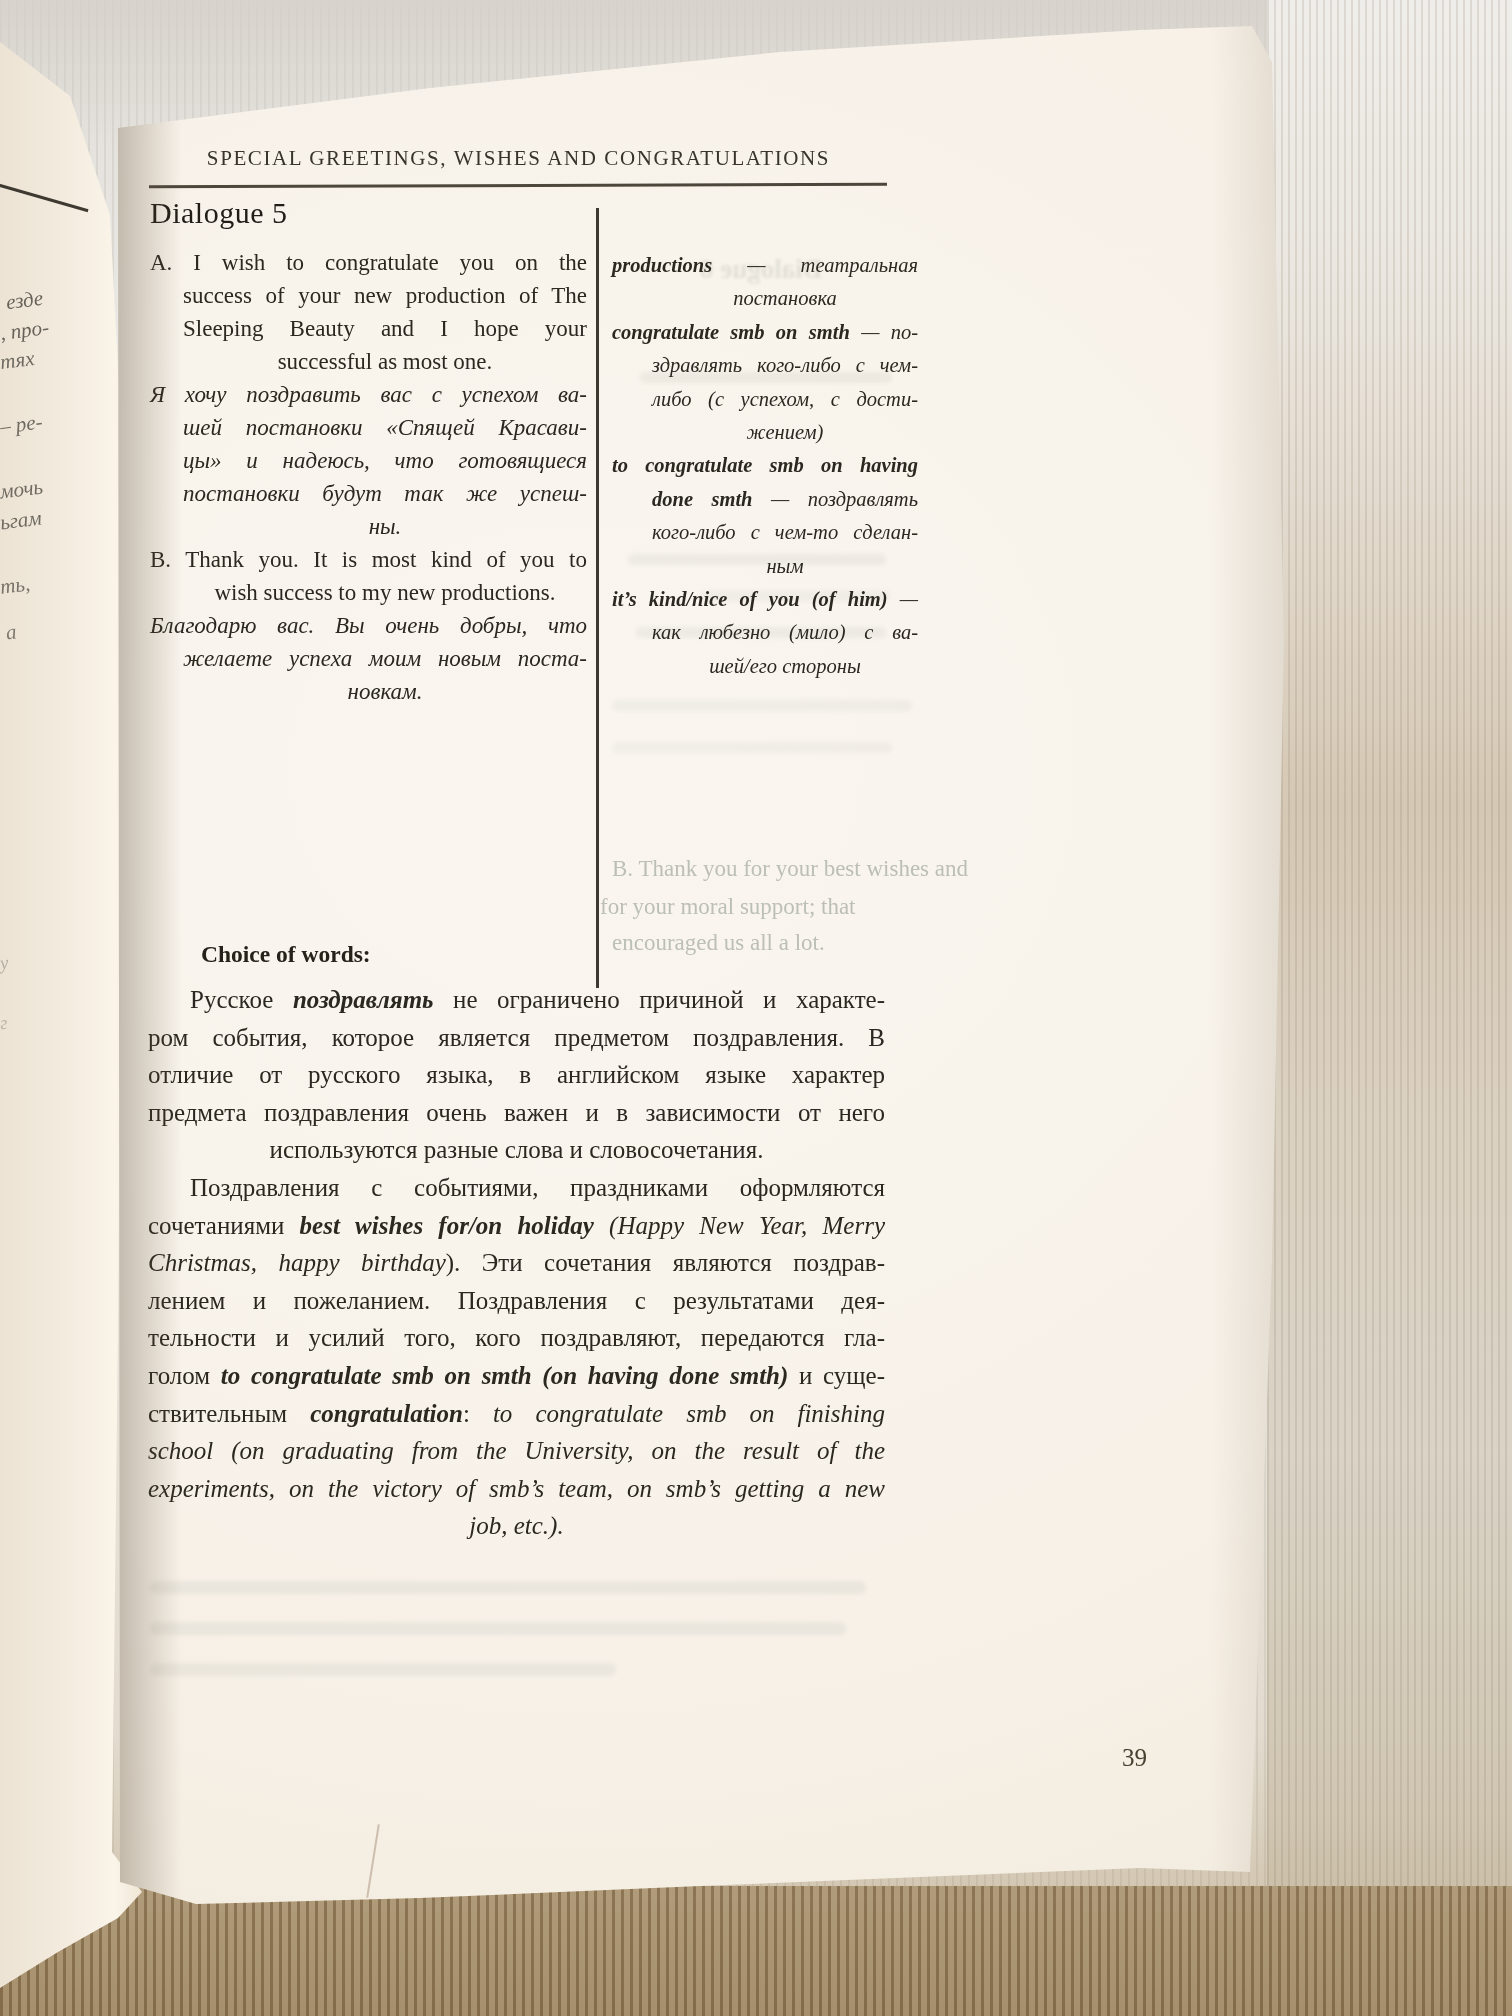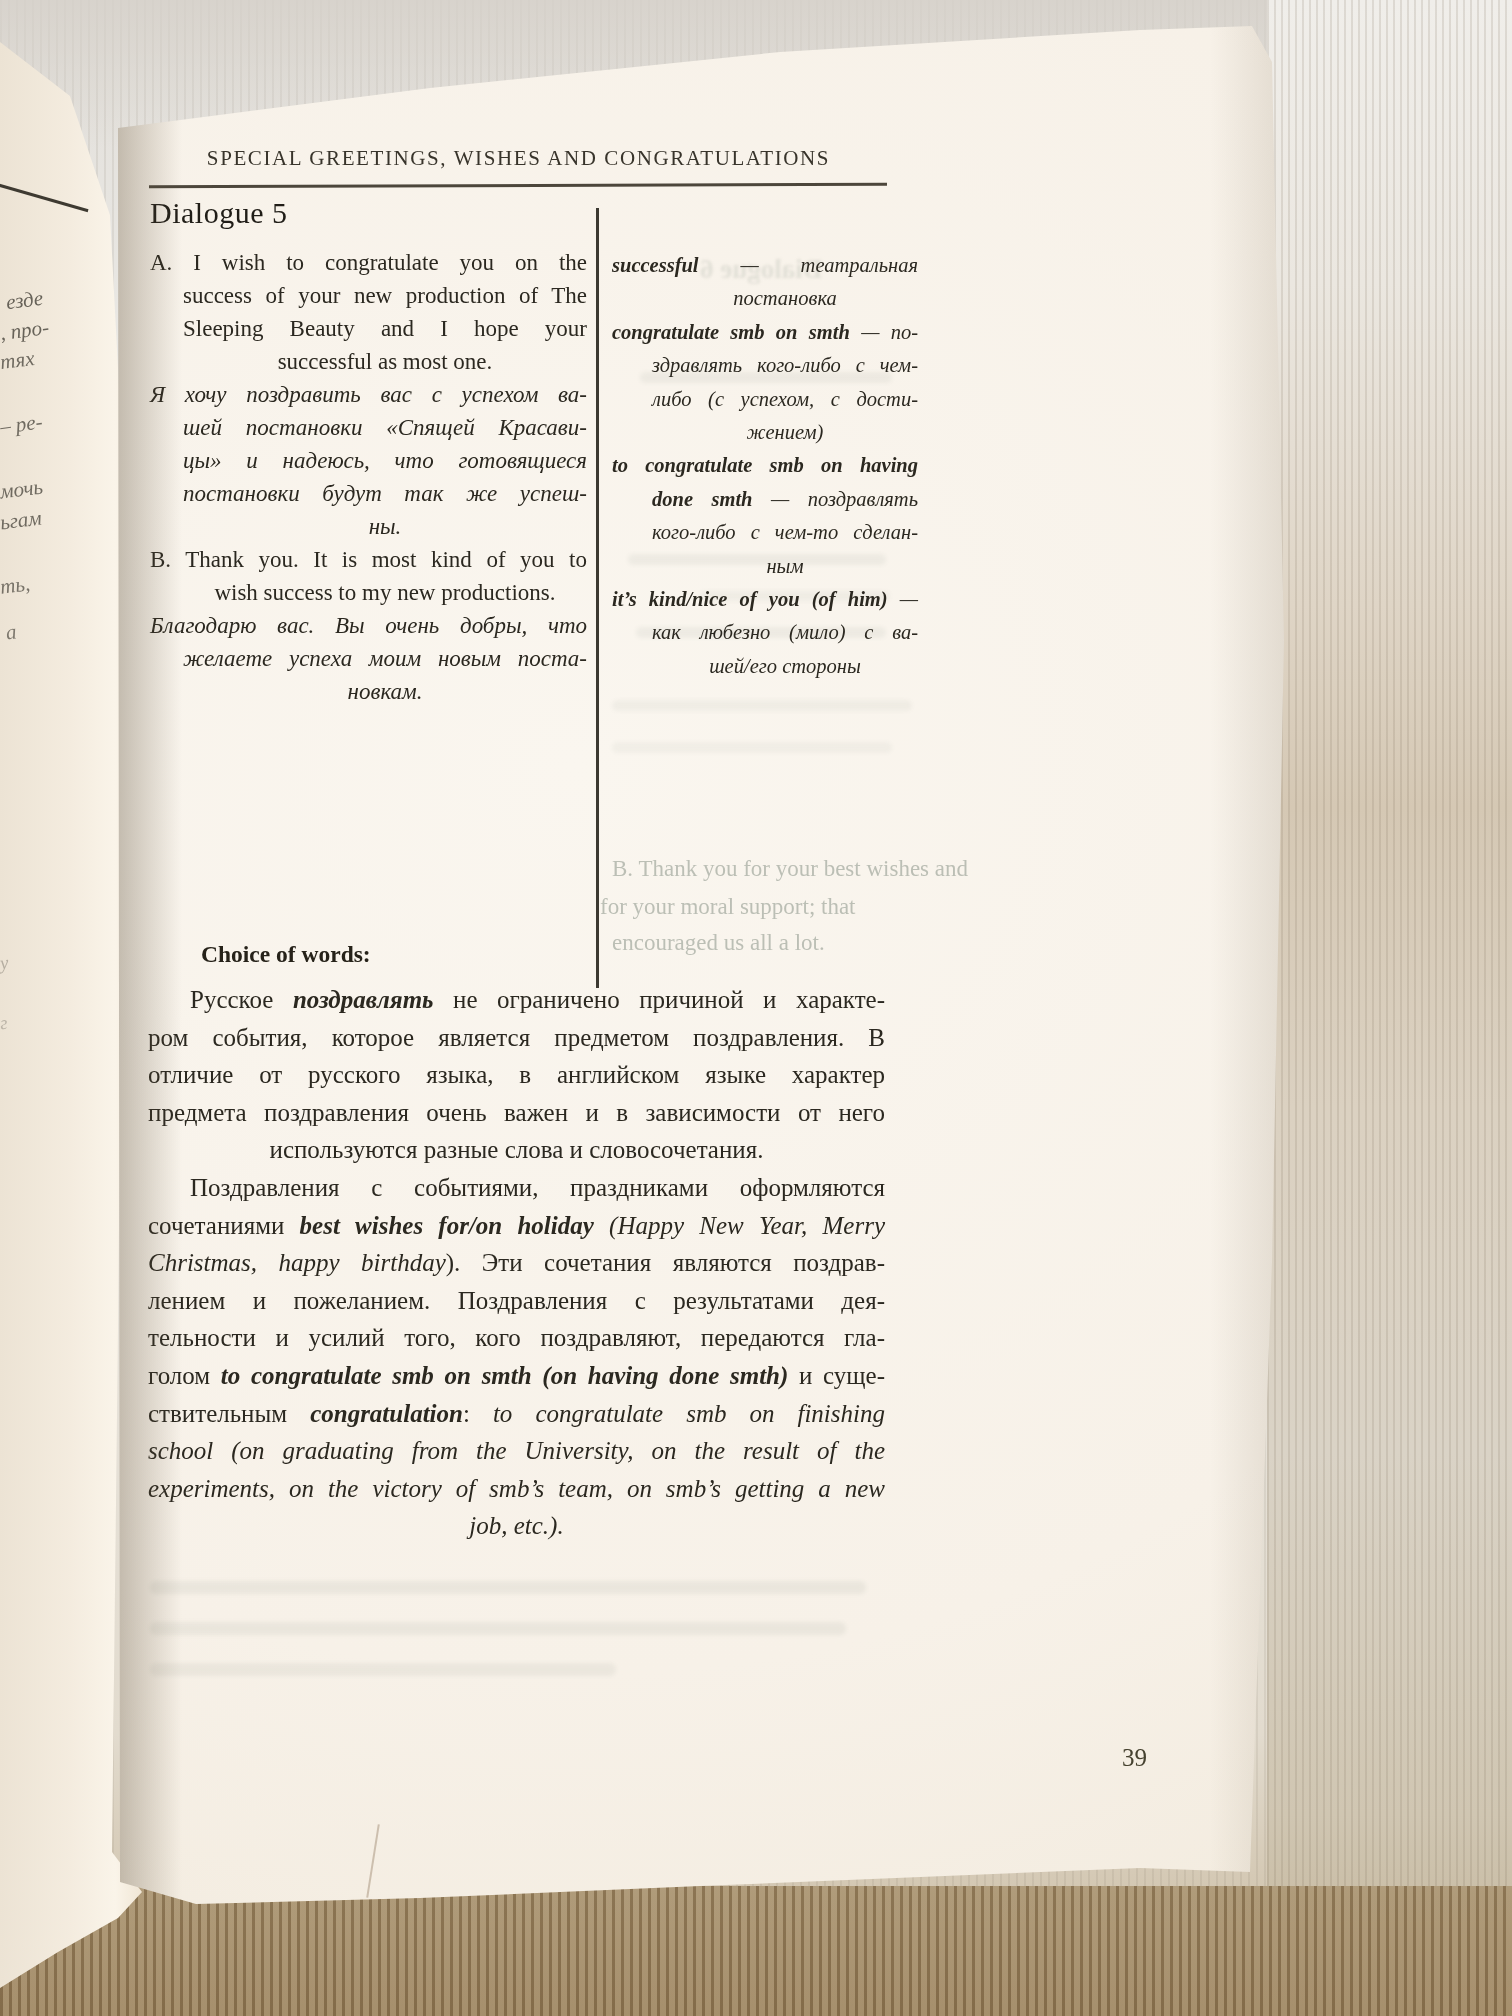--- a/index.html
+++ b/index.html
@@ -128,21 +128,21 @@
           <div class="line pad"><span class="">wish success to my new productions.</span></div>
         </div>
         <div class="blk ru">
           <div class="line just"><span class="">Благодарю вас. Вы очень добры, что</span></div>
           <div class="line just pad"><span class="">желаете успеха моим новым поста-</span></div>
           <div class="line pad"><span class="">новкам.</span></div>
         </div>
       </div>
     <div class="divider"></div>
     <div class="vcol" id="vcol">
-        <div class="line just"><span class="b i">successful</span><span class="i"> — </span><span class="i">театральная</span></div>
+        <div class="line just"><span class="b i">productions</span><span class="i"> — </span><span class="i">театральная</span></div>
         <div class="line pad"><span class="i">постановка</span></div>
         <div class="line just"><span class="b i">congratulate smb on smth</span><span class="i"> — </span><span class="i">по-</span></div>
         <div class="line just pad"><span class="i">здравлять кого-либо с чем-</span></div>
         <div class="line just pad"><span class="i">либо (с успехом, с дости-</span></div>
         <div class="line pad"><span class="i">жением)</span></div>
         <div class="line just"><span class="b i">to congratulate smb on having</span></div>
         <div class="line just pad"><span class="b i">done smth</span><span class="i"> — </span><span class="i">поздравлять</span></div>
         <div class="line just pad"><span class="i">кого-либо с чем-то сделан-</span></div>
         <div class="line pad"><span class="i">ным</span></div>
         <div class="line just"><span class="b i">it’s kind/nice of you (of him)</span><span class="i"> —</span></div>

